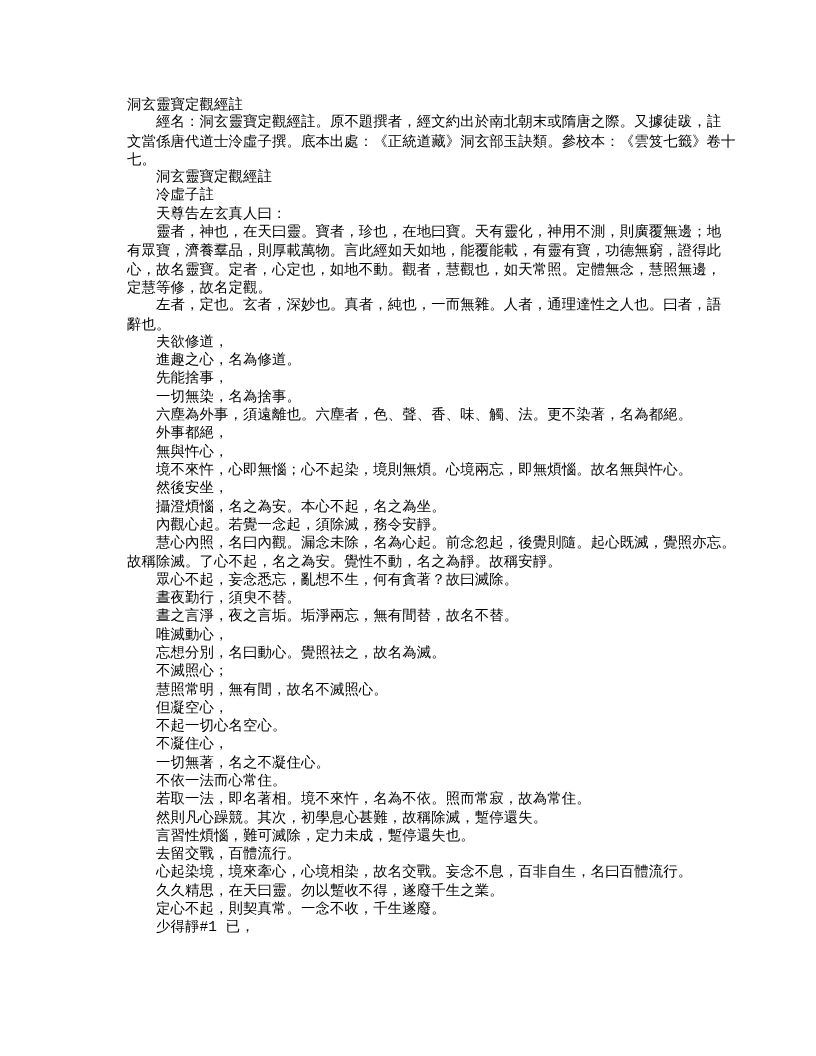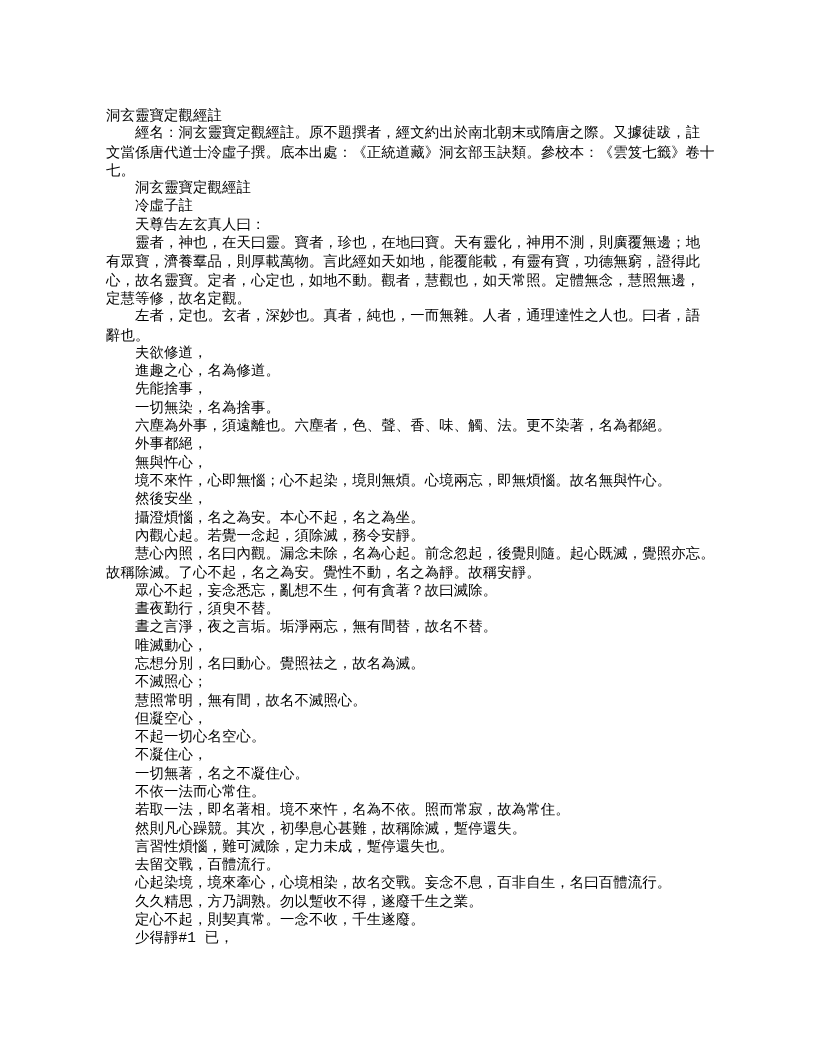--- a/index.html
+++ b/index.html
@@ -10,24 +10,23 @@
   body {
     width: 816px;
     height: 1056px;
     position: relative;
     overflow: hidden;
     font-family: "Liberation Serif", "DejaVu Serif", serif;
     color: #000000;
   }
   .page {
     position: absolute;
-    left: 106px;
+    left: 127px;
     top: 95px;
     width: 590px;
-    margin-top: 11px;
   }
   .para {
     margin: 0;
     padding: 0;
   }
   .line {
     display: block;
     height: 18.3px;
     line-height: 18.3px;
     font-size: 14.4px;
@@ -153,21 +152,21 @@
       <div class="para">
         <span class="line indent">言習性煩惱，難可滅除，定力未成，蹔停還失也。</span>
       </div>
       <div class="para">
         <span class="line indent">去留交戰，百體流行。</span>
       </div>
       <div class="para">
         <span class="line indent">心起染境，境來牽心，心境相染，故名交戰。妄念不息，百非自生，名曰百體流行。</span>
       </div>
       <div class="para">
-        <span class="line indent">久久精思，方乃調熟。勿以蹔收不得，遂廢千生之業。</span>
+        <span class="line indent">久久精思，在天曰靈。勿以蹔收不得，遂廢千生之業。</span>
       </div>
       <div class="para">
         <span class="line indent">定心不起，則契真常。一念不收，千生遂廢。</span>
       </div>
       <div class="para">
         <span class="line indent">少得靜#1 已，</span>
       </div>
     </div>
 </div>
 

